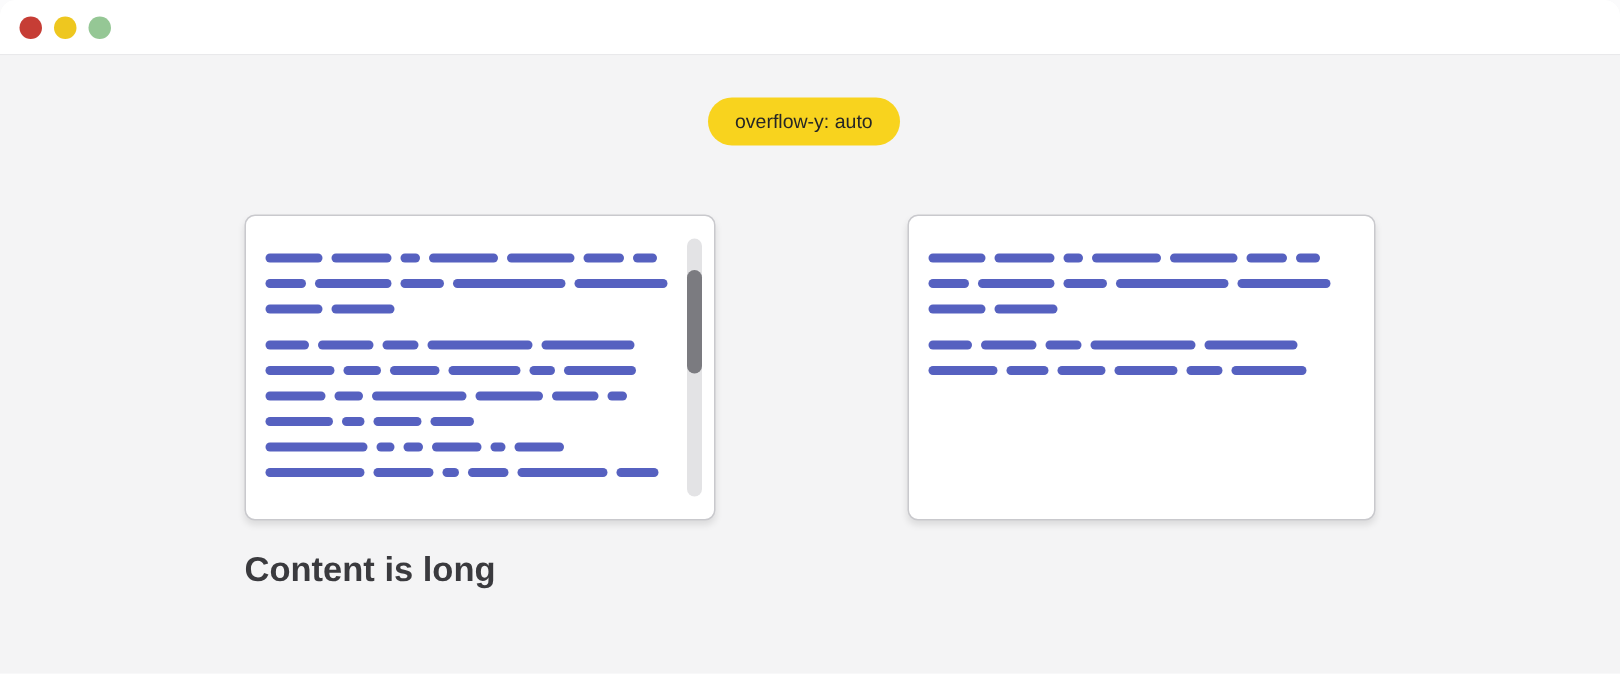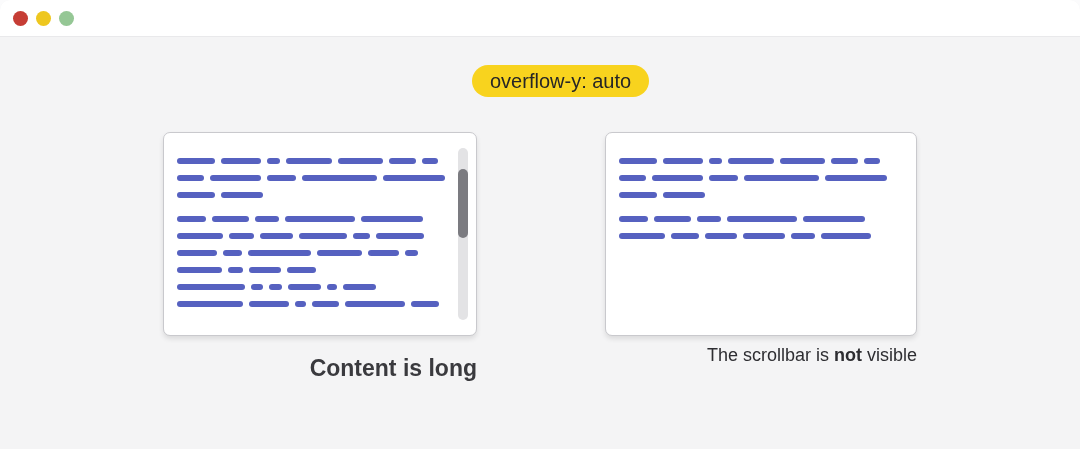--- a/index.html
+++ b/index.html
@@ -11,22 +11,22 @@
   html,body{width:1080px;height:449px;overflow:hidden;background:#fbfbfc;
     font-family:"Liberation Sans",sans-serif;}
   .window{width:1080px;height:449px;border-radius:10px 10px 0 0;overflow:hidden;
     background:var(--bg);}
   .titlebar{height:37px;background:var(--titlebar);border-bottom:1px solid #e9e9eb;
     display:flex;align-items:center;padding-left:13px;}
   .dot{width:15px;height:15px;border-radius:50%;margin-right:8px;display:inline-block;}
   .content{position:relative;width:1080px;height:411px;background:var(--bg);}
   .badge{position:absolute;left:472px;top:28px;height:32px;line-height:32px;
     padding:0 18px;border-radius:16px;background:var(--badge);color:var(--badge-text);
-    font-size:20px;font-weight:500;white-space:nowrap;}
-  .figure{position:absolute;top:95px;text-align:right;}
+    font-size:13px;font-weight:500;white-space:nowrap;}
+  .figure{position:absolute;top:106px;text-align:left;}
   .figure.left{left:163px;width:314px;}
   .figure.right{left:605px;width:312px;}
   .panel{position:relative;width:100%;height:204px;background:#ffffff;
     border:1px solid var(--panel-border);border-radius:7px;
     box-shadow:0 3px 5px rgba(0,0,0,0.10);padding:25px 14px 0 13px;
     overflow:hidden;text-align:left;}
   .para + .para{margin-top:18px;}
   .line-row{display:flex;gap:6px;height:6px;margin-bottom:11px;}
   .line-seg{height:6px;border-radius:3px;background:var(--line);flex:0 0 auto;}
   .scrollbar{position:absolute;right:8px;top:15px;width:10px;height:172px;
@@ -168,16 +168,15 @@
                 <span class="line-seg" style="width: 28px;"></span>
                 <span class="line-seg" style="width: 32px;"></span>
                 <span class="line-seg" style="width: 42px;"></span>
                 <span class="line-seg" style="width: 24px;"></span>
                 <span class="line-seg" style="width: 50px;"></span>
               </div>
             </div>
           </div>
 
       </div>
-      <div class="fig-subtitle"><span>The scrollbar is </span><b>not</b><span> visible</span></div>
     </section>
   </div>
 </div>
 
 </body></html>

